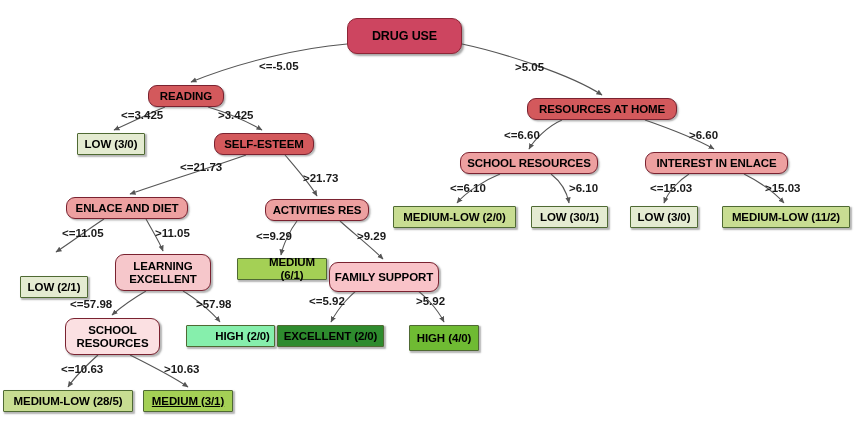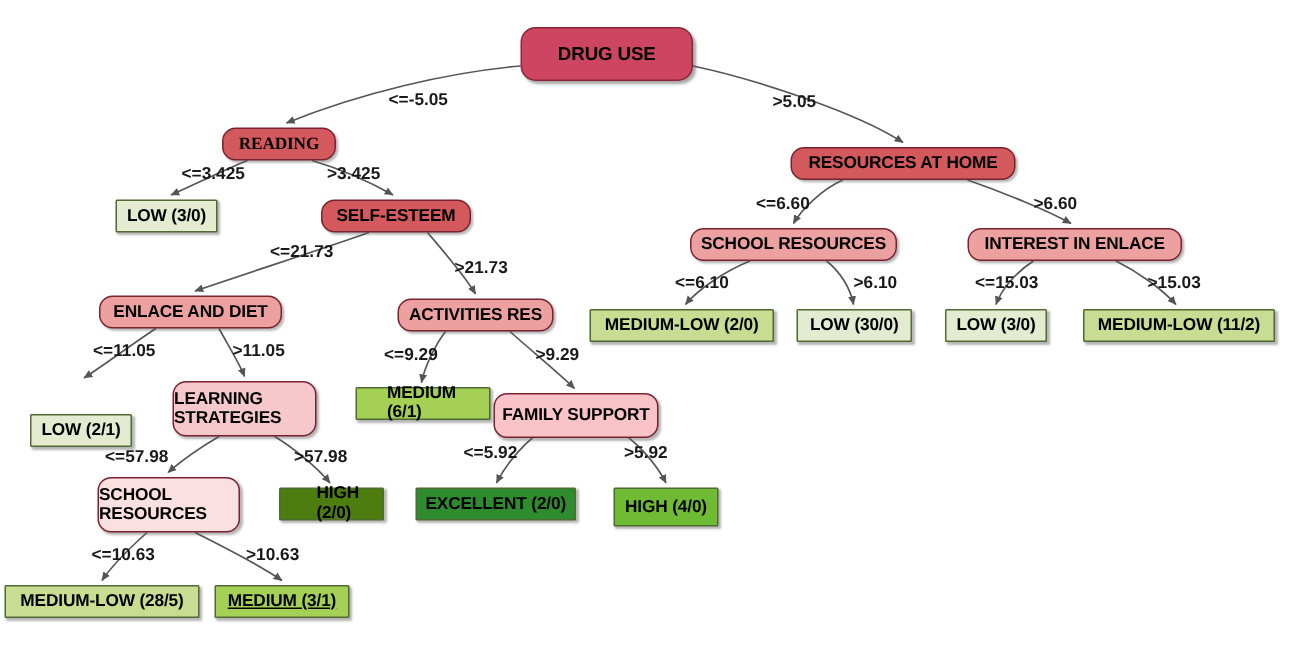--- a/index.html
+++ b/index.html
@@ -36,20 +36,21 @@
     font-size: 11.5px;
     font-weight: bold;
     fill: #1a1a1a;
   }
   .node {
     position: absolute;
     box-sizing: border-box;
     display: flex;
     align-items: center;
     justify-content: center;
+    text-align: center;
     font-family: "Liberation Sans", sans-serif;
     font-weight: bold;
     color: #000000;
     line-height: 1.12;
     letter-spacing: -0.1px;
   }
   .node-decision {
     border: 1.4px solid #7a2230;
     border-radius: 9px;
     font-size: 11.5px;
@@ -122,36 +123,36 @@
         <text class="edge-label" x="504" y="139">&lt;=6.60</text>
         <text class="edge-label" x="689" y="139">&gt;6.60</text>
         <text class="edge-label" x="450" y="192">&lt;=6.10</text>
         <text class="edge-label" x="569" y="192">&gt;6.10</text>
         <text class="edge-label" x="650" y="192">&lt;=15.03</text>
         <text class="edge-label" x="765" y="192">&gt;15.03</text>
       </g>
   </svg>
   <div id="nodes-layer">
       <div class="node node-root" style="left: 347px; top: 18px; width: 115px; height: 36px; background: rgb(205, 69, 96);">DRUG USE</div>
-      <div class="node node-decision" style="left: 148px; top: 85px; width: 76px; height: 22px; background: rgb(211, 89, 92); font-family: Liberation Serif, serif;">READING</div>
+      <div class="node node-decision" style="left: 148px; top: 85px; width: 76px; height: 22px; background: rgb(211, 89, 92);">READING</div>
       <div class="node node-decision" style="left: 214px; top: 133px; width: 100px; height: 22px; background: rgb(211, 89, 92);">SELF-ESTEEM</div>
       <div class="node node-decision" style="left: 66px; top: 197px; width: 122px; height: 22px; background: rgb(237, 160, 160);">ENLACE AND DIET</div>
-      <div class="node node-decision" style="left: 115px; top: 254px; width: 96px; height: 37px; background: rgb(246, 199, 203);">LEARNING STRATEGIES</div>
+      <div class="node node-decision" style="left: 115px; top: 254px; width: 96px; height: 37px; background: rgb(246, 199, 203);">LEARNING EXCELLENT</div>
       <div class="node node-decision" style="left: 65px; top: 318px; width: 95px; height: 37px; background: rgb(251, 224, 226);">SCHOOL RESOURCES</div>
       <div class="node node-decision" style="left: 265px; top: 199px; width: 104px; height: 22px; background: rgb(237, 160, 160);">ACTIVITIES RES</div>
       <div class="node node-decision" style="left: 329px; top: 262px; width: 110px; height: 30px; background: rgb(249, 195, 200);">FAMILY SUPPORT</div>
       <div class="node node-decision" style="left: 527px; top: 98px; width: 150px; height: 22px; background: rgb(211, 89, 92);">RESOURCES AT HOME</div>
       <div class="node node-decision" style="left: 460px; top: 152px; width: 138px; height: 22px; background: rgb(237, 160, 160);">SCHOOL RESOURCES</div>
       <div class="node node-decision" style="left: 645px; top: 152px; width: 143px; height: 22px; background: rgb(237, 160, 160);">INTEREST IN ENLACE</div>
       <div class="node node-leaf" style="left: 77px; top: 133px; width: 68px; height: 22px; background: rgb(228, 235, 209);">LOW (3/0)</div>
       <div class="node node-leaf" style="left: 20px; top: 255px; width: 68px; height: 22px; background: rgb(228, 235, 209); margin-top: 21px;">LOW (2/1)</div>
       <div class="node node-leaf" style="left: 3px; top: 390px; width: 130px; height: 22px; background: rgb(200, 221, 146);">MEDIUM-LOW (28/5)</div>
       <div class="node node-leaf" style="left: 143px; top: 390px; width: 90px; height: 22px; background: rgb(164, 208, 85); text-decoration: underline;">MEDIUM (3/1)</div>
-      <div class="node node-leaf" style="left: 186px; top: 325px; width: 70px; height: 22px; background: #4d7c0f; padding-left: 24px;">HIGH (2/0)</div>
+      <div class="node node-leaf" style="left: 186px; top: 325px; width: 89px; height: 22px; background: #86efac; padding-left: 24px;">HIGH (2/0)</div>
       <div class="node node-leaf" style="left: 237px; top: 258px; width: 90px; height: 22px; background: rgb(164, 208, 85); padding-left: 20px;">MEDIUM (6/1)</div>
       <div class="node node-leaf" style="left: 277px; top: 325px; width: 107px; height: 22px; background: rgb(46, 139, 46);">EXCELLENT (2/0)</div>
       <div class="node node-leaf" style="left: 409px; top: 325px; width: 70px; height: 26px; background: rgb(111, 187, 51);">HIGH (4/0)</div>
       <div class="node node-leaf" style="left: 393px; top: 206px; width: 123px; height: 22px; background: rgb(200, 221, 146);">MEDIUM-LOW (2/0)</div>
-      <div class="node node-leaf" style="left: 531px; top: 206px; width: 77px; height: 22px; background: rgb(228, 235, 209);">LOW (30/0)</div>
+      <div class="node node-leaf" style="left: 531px; top: 206px; width: 77px; height: 22px; background: rgb(228, 235, 209);">LOW (30/1)</div>
       <div class="node node-leaf" style="left: 630px; top: 206px; width: 68px; height: 22px; background: rgb(228, 235, 209);">LOW (3/0)</div>
       <div class="node node-leaf" style="left: 722px; top: 206px; width: 128px; height: 22px; background: rgb(200, 221, 146);">MEDIUM-LOW (11/2)</div>
     </div>
 </div>
 
 </body></html>

